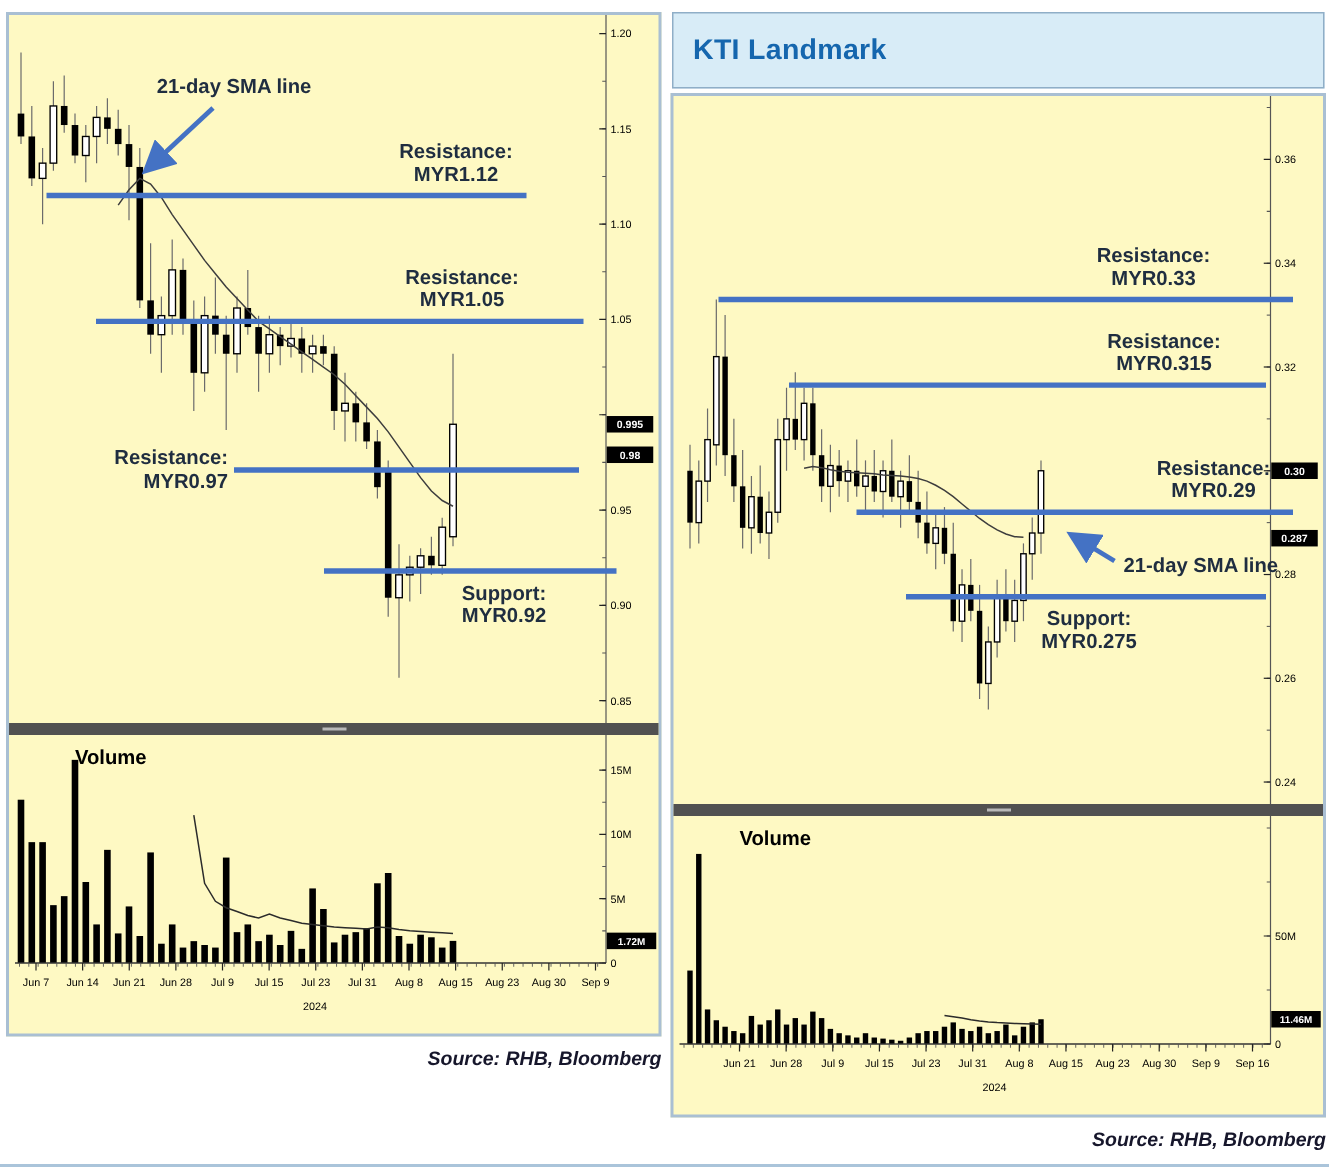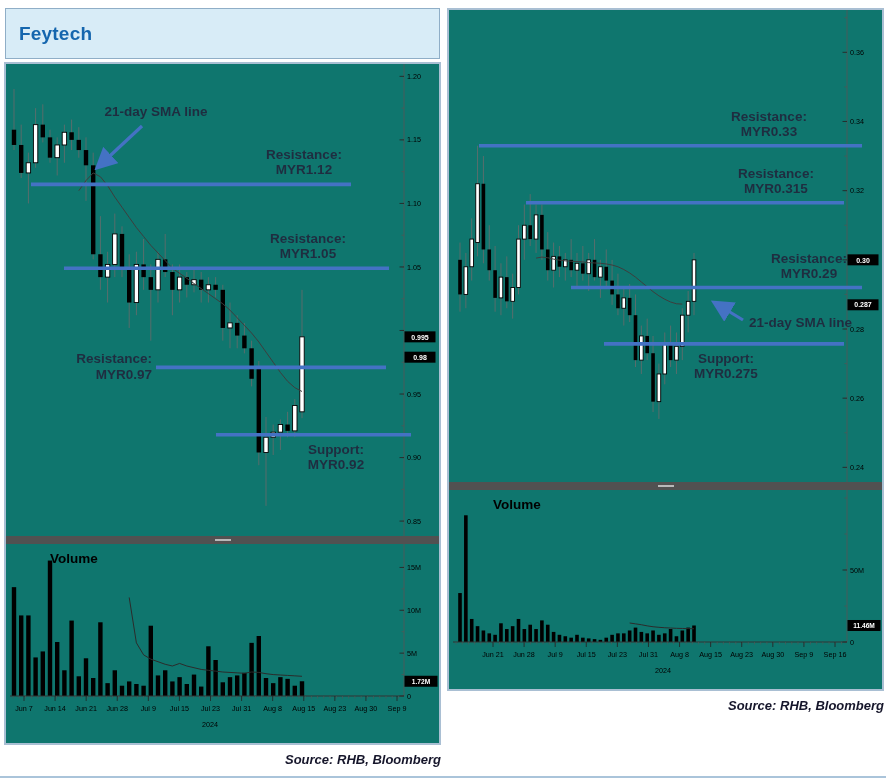--- a/index.html
+++ b/index.html
@@ -3,37 +3,34 @@
 <meta charset="utf-8">
 <style>
   html,body{margin:0;padding:0;background:#ffffff;}
   body{width:886px;height:779px;font-family:"Liberation Sans",sans-serif;}
   .page{position:relative;width:886px;height:779px;overflow:hidden;background:#fff;}
   .panels{display:flex;gap:6px;padding:8px 4px 0 4px;}
   .panel{width:437px;flex:0 0 437px;}
   .panel-header{height:51px;background:#d8ecf7;border:1.5px solid #8faec7;box-sizing:border-box;
     display:flex;align-items:center;padding-left:13px;margin:0 1px 3px 1px;}
   .panel-title{margin:0;font-size:19px;font-weight:bold;color:#1566ae;letter-spacing:0.2px;}
-  .chart-box{border:2px solid #a9bfd3;background:#0f766e;width:433px;box-sizing:content-box;}
+  .chart-box{border:2px solid #a9bfd3;background:#fef9c3;width:433px;box-sizing:content-box;}
   svg{display:block;}
   .splitter{height:8px;background:#515151;position:relative;}
   .splitter-handle{position:absolute;left:50%;top:3px;width:16px;height:2px;background:#b9b9b9;margin-left:-8px;}
   .source{font-style:italic;font-weight:700;font-size:13px;color:#16162b;padding:7px 0 0 1px;text-align:right;}
   .bottom-rule{position:absolute;left:0;right:0;bottom:1px;height:2px;background:#aac4da;}
 </style>
 </head>
 <body>
 
 <div class="page">
   <div class="panels">
 
     <section class="panel">
-      <header class="panel-header">
-        <h2 class="panel-title">Feytech</h2>
-      </header>
       <div class="chart-box">
         <svg width="433" height="472" viewBox="0 0 433 472">
             <defs>
               <marker id="ah0" markerWidth="7" markerHeight="7" refX="5.5" refY="3.5" orient="auto">
                 <polygon points="0,0 7,3.5 0,7" fill="#4472C4"></polygon>
               </marker>
             </defs>
             <g>
               <line x1="398" y1="0" x2="398" y2="472" stroke="#555555" stroke-width="0.8"></line>
               <line x1="395.5" y1="457.10497237569047" x2="398" y2="457.10497237569047" stroke="#555555" stroke-width="0.7"></line>
@@ -340,20 +337,23 @@
               <line x1="391" y1="152" x2="391" y2="157" stroke="#222" stroke-width="0.8"></line>
               <text x="391" y="167" font-size="7.2" fill="#000" font-family="&quot;Liberation Sans&quot;,sans-serif" text-anchor="middle">Sep 9</text>
               <text x="204" y="183" font-size="7.2" fill="#000" font-family="&quot;Liberation Sans&quot;,sans-serif" text-anchor="middle">2024</text>
             </g>
           </svg>
       </div>
       <div class="source">Source: RHB, Bloomberg</div>
     </section>
 
     <section class="panel">
+      <header class="panel-header">
+        <h2 class="panel-title">KTI Landmark</h2>
+      </header>
       <div class="chart-box">
         <svg width="433" height="472" viewBox="0 0 433 472">
             <defs>
               <marker id="ah1" markerWidth="7" markerHeight="7" refX="5.5" refY="3.5" orient="auto">
                 <polygon points="0,0 7,3.5 0,7" fill="#4472C4"></polygon>
               </marker>
             </defs>
             <g>
               <line x1="398" y1="0" x2="398" y2="472" stroke="#555555" stroke-width="0.8"></line>
               <line x1="395.5" y1="457.3533834586466" x2="398" y2="457.3533834586466" stroke="#555555" stroke-width="0.7"></line>

